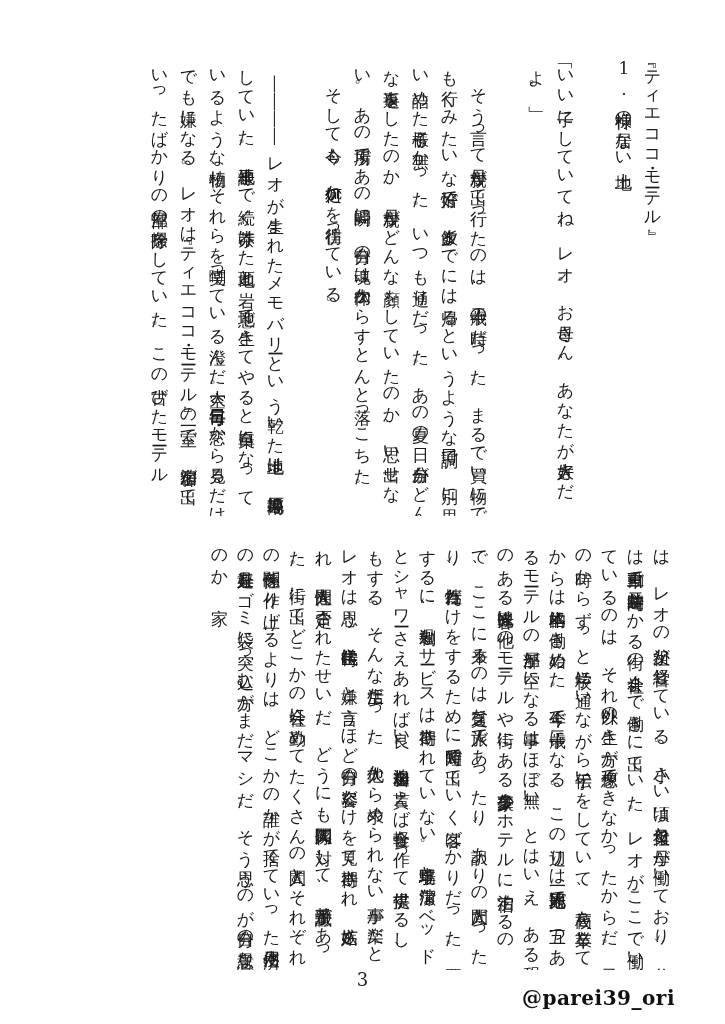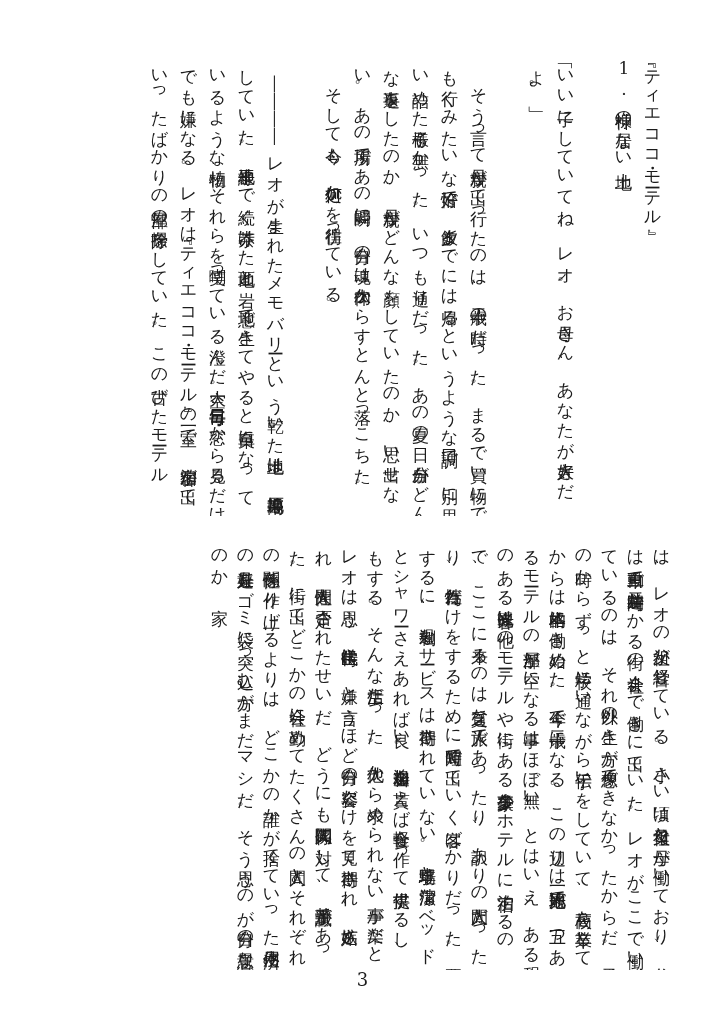--- a/index.html
+++ b/index.html
@@ -79,14 +79,15 @@
     <p>　そして今も、何処かを彷徨っている。</p>
     <p class="gap-before">　――――レオが生まれたメモバリーという乾いた土地は、高原地帯に属していた。地平線まで続く赤茶けた地面と岩、意地で生きてやると自棄になっているような植物、それらを嘲笑っている澄んだ大空。毎日毎日、窓から見るだけでも嫌になる。レオは『ティエココ・モーテル』の一室で、宿泊客が出ていったばかりの部屋の掃除をしていた。この古びたモーテル</p>
   </section>
 
   <section id="bottom-block" class="vtext">
     <p>は、レオの祖父が経営している。小さい頃は祖父母と母が働いており、父は自動車で片道二時間かかる街の会社まで働きに出ていた。レオがここで働いているのは、それ以外の生き方が想像できなかったからだ。子供の時からずっと学校に通いながら手伝いをしていて、高校を卒業してからは本格的に働き始めた。今年で二十歳になる。この辺りは一応観光地で、五つあるモーテルの部屋が空になる事はほぼ無い。とはいえ、ある程度金のある観光客は他のモーテルや街にある多少豪華なホテルに宿泊するので、ここに来るのは貧乏な旅人であったり、訳ありの人間だったり、性行為だけをするために短時間で出ていく客ばかりだった。要するに、過剰なサービスは期待されていない。駐車場と清潔なベッドとシャワーさえあれば良い。追加料金を貰えば軽食を作って提供するし、洗車もする。そんな生活だった。他人から求められない事が楽だとレオは思う。学生時代に、嫌と言うほど自分の容姿だけを見て期待され、嫉妬され、人間性を否定されたせいだ。どうにも人間関係に対して、苦手意識があった。街に出てどこかの会社に勤めてたくさんの人間とそれぞれの関係性を作り上げるよりは、どこかの誰かが捨てていった使用済みの避妊具をゴミ袋に突っ込む方がまだマシだ。そう思うのが自分の意思なのか、家</p>
   </section>
 
   <div class="page-number">3</div>
 
+  <div class="handle">@parei39_ori</div>
 
 </div>
 
 </body></html>

